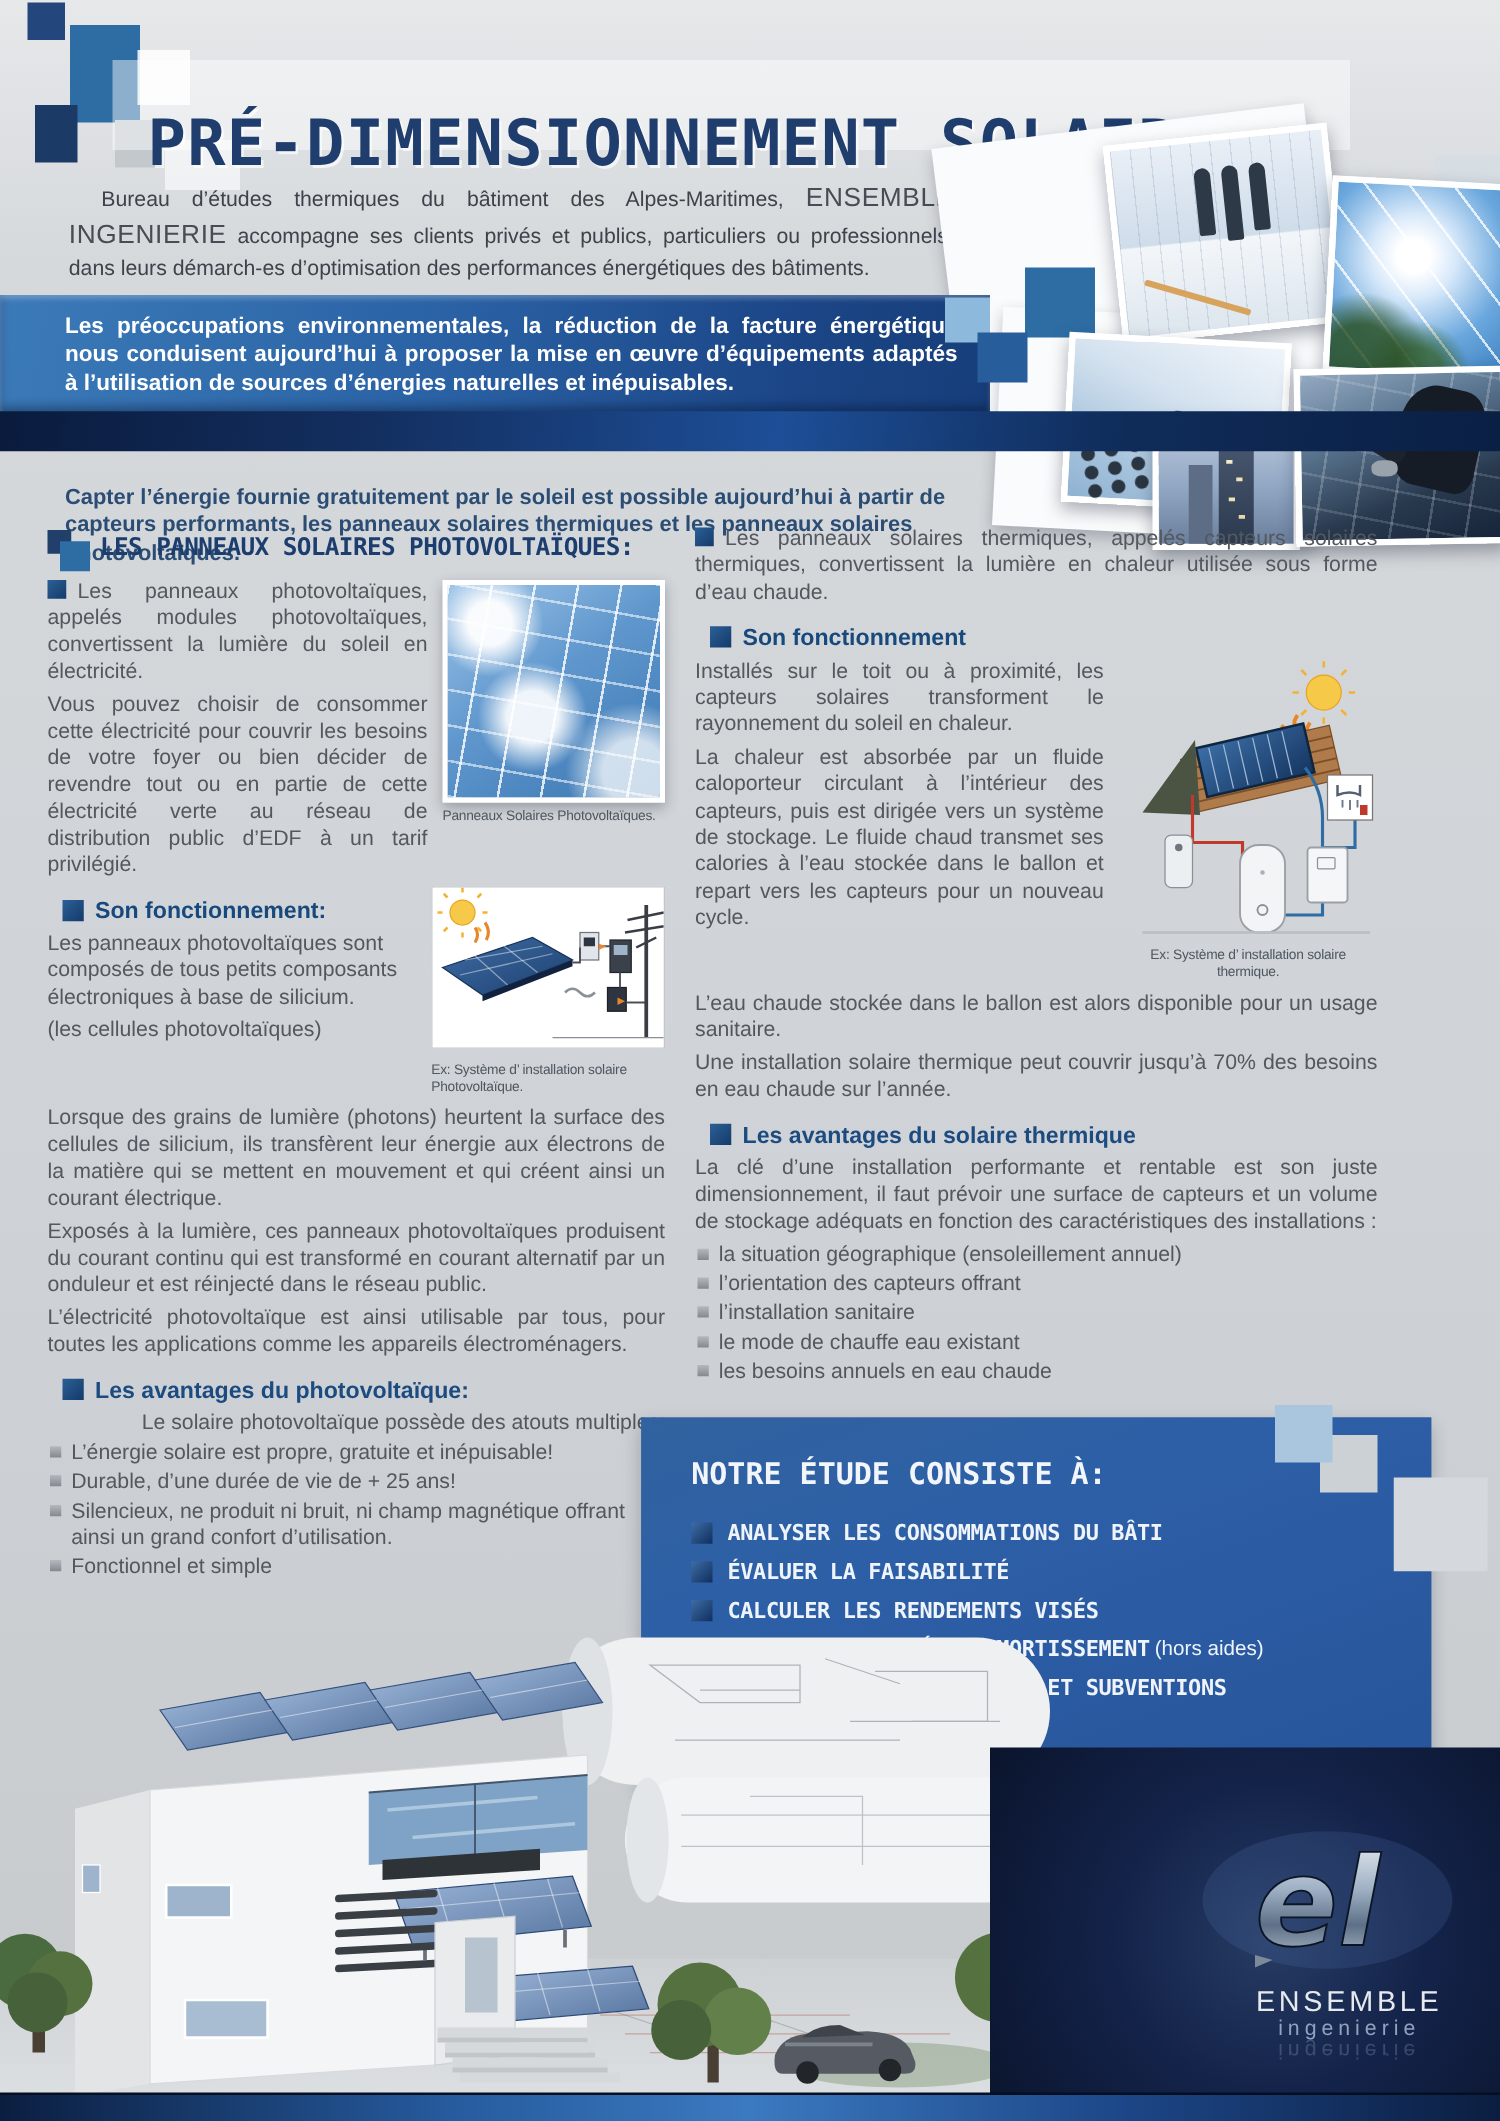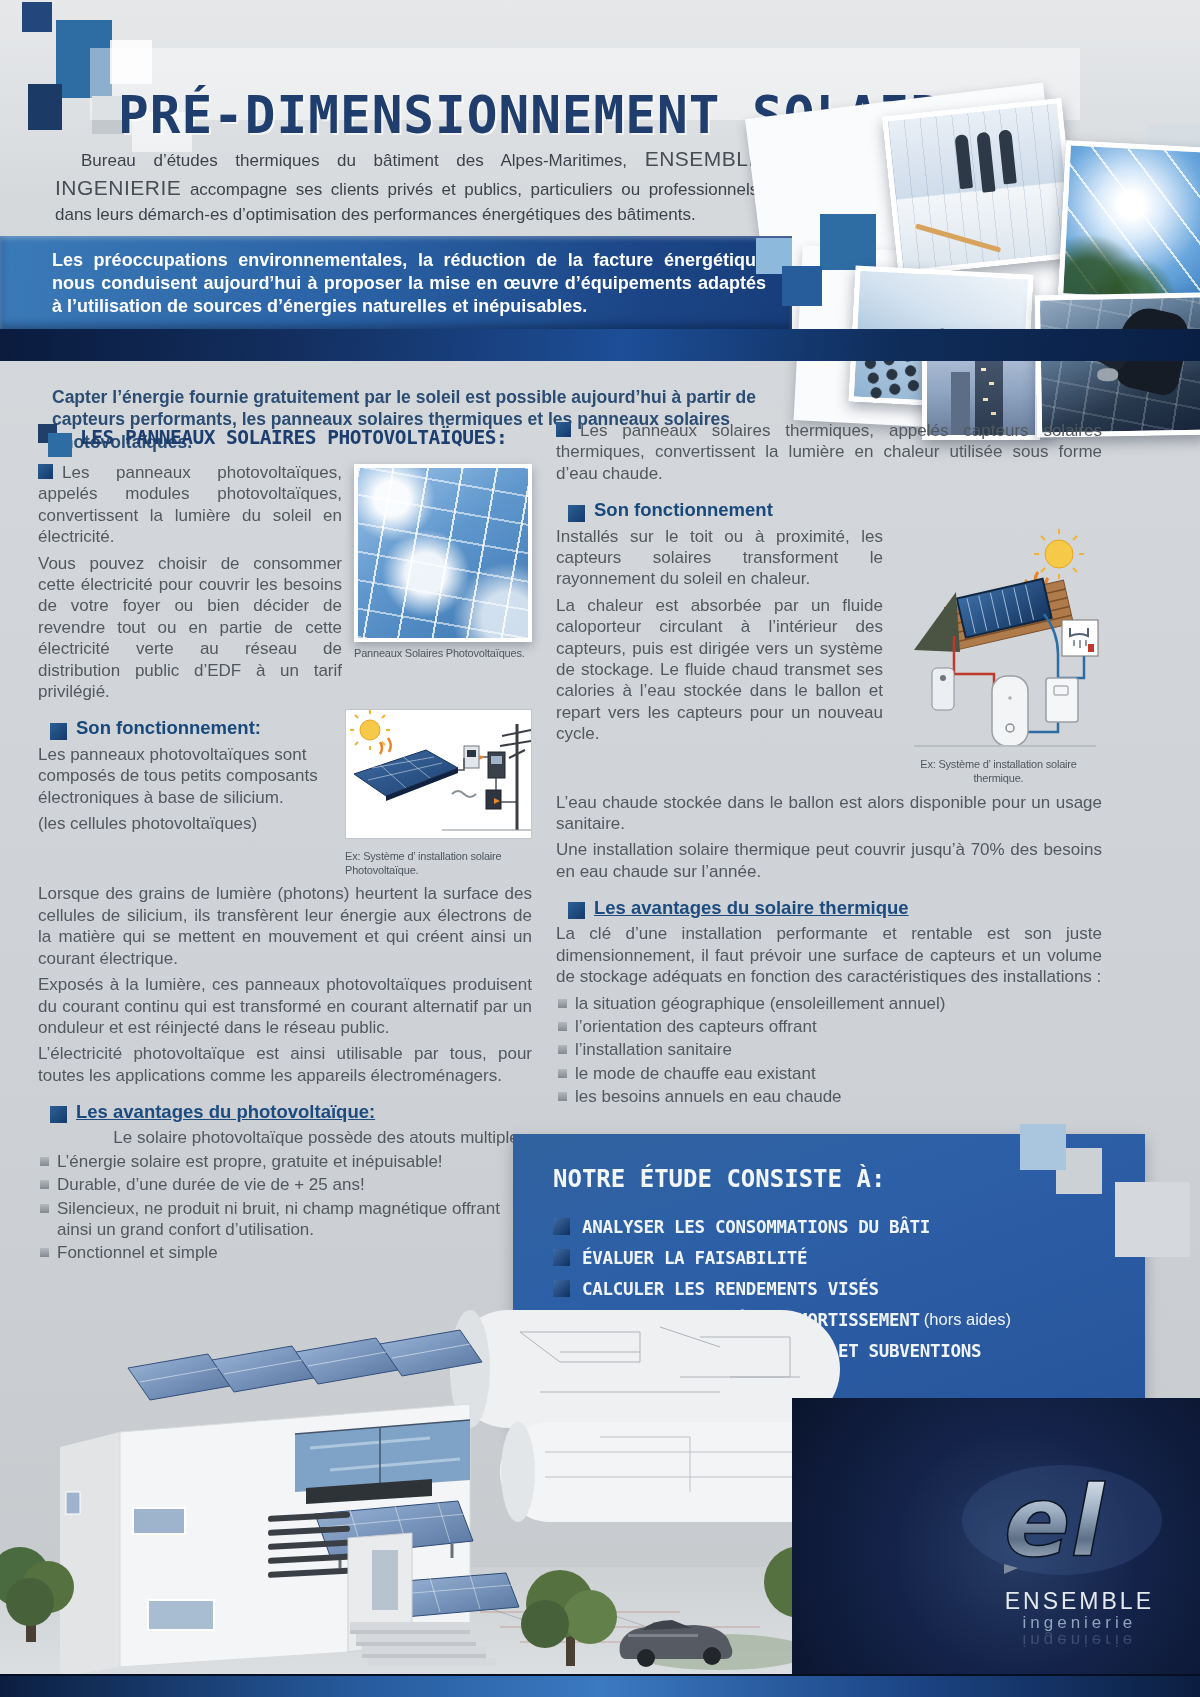--- a/index.html
+++ b/index.html
@@ -61,34 +61,34 @@
   .col{position:absolute;top:420px;color:#53585f;font-size:17px;line-height:1.26;}
   .col-left{left:38px;width:494px;}
   .col-right{left:556px;width:546px;}
   .sec-head{display:flex;align-items:flex-start;margin:4px 0 8px 0;}
   .icon2sq{position:relative;width:34px;height:30px;flex:0 0 34px;}
   .icon2sq .a{position:absolute;left:0;top:0;width:19px;height:19px;background:#203f6b;}
   .icon2sq .b{position:absolute;left:10px;top:9px;width:24px;height:24px;background:#2e6da4;}
   .sec-head h2{margin:2px 0 0 8px;font-family:"DejaVu Sans Mono",monospace;font-size:19.5px;color:#1c3e6e;letter-spacing:-0.5px;white-space:nowrap;}
   .p{margin:0 0 5px 0;text-align:justify;}
   .bullet-nav{width:15px;height:15px;background:linear-gradient(135deg,#2c6096,#143a6a);margin-right:9px;vertical-align:-1px;}
-  .sub-head{margin:14px 0 4px 0;font-weight:bold;font-size:18.5px;color:#17497c;display:flex;align-items:flex-end;padding-left:12px;}
+  .sub-head{margin:14px 0 4px 0;font-weight:bold;font-size:18.5px;color:#17497c;display:flex;align-items:center;padding-left:12px;}
   .sub-head .bullet-nav{width:17px;height:17px;flex:0 0 17px;}
   .figure{float:right;margin:2px 0 6px 12px;}
   .figure .cap{font-size:11px;color:#4e5760;line-height:1.3;margin-top:4px;letter-spacing:-0.2px;}
   .pv-photo{width:170px;height:170px;border:4px solid #fff;box-shadow:0 4px 10px rgba(20,30,50,.3);
     background:
      radial-gradient(circle at 20% 18%,rgba(255,255,255,.95) 0 9%,rgba(255,255,255,0) 22%),
      radial-gradient(circle at 40% 62%,rgba(255,255,255,.9) 0 14%,rgba(255,255,255,0) 30%),
      radial-gradient(circle at 88% 88%,rgba(255,255,255,.75) 0 12%,rgba(255,255,255,0) 26%),
      repeating-linear-gradient(100deg,rgba(255,255,255,.8) 0 2px,rgba(255,255,255,0) 2px 34px),
      repeating-linear-gradient(10deg,rgba(255,255,255,.55) 0 2px,rgba(255,255,255,0) 2px 28px),
      linear-gradient(145deg,#9ec4e8 0%,#5f97cd 45%,#3c77b2 100%);}
   .diag-frame{background:#fff;border:1px solid #c3c7cc;}
-  .adv-head{color:#1c4b80;text-decoration:underline;}
+  .adv-head{color:#1c4b80;}
   .li{display:flex;margin:2px 0;align-items:flex-start;}
   .li .dot{flex:0 0 9px;width:9px;height:9px;margin:6px 8px 0 2px;background:linear-gradient(180deg,#b4b9bf,#83898f);}
   
   .etude{position:relative;margin:26px 0 0 -43px;width:632px;background:linear-gradient(160deg,#31639ed9,#2d5fa7 35%,#27549a 100%);
     background-color:#2d5fa7;padding:30px 26px 64px 40px;box-sizing:border-box;box-shadow:0 6px 14px rgba(10,20,40,.25);}
   .etude h3{margin:0 0 22px 0;font-family:"DejaVu Sans Mono",monospace;font-size:24px;color:#f2f6fb;letter-spacing:0;}
   .erow{display:flex;align-items:flex-start;margin:9px 0;}
   .erow .eb{flex:0 0 17px;width:17px;height:17px;margin:2px 12px 0 0;background:linear-gradient(135deg,#3e6ca5,#102f5e);}
   .erow .em{font-family:"DejaVu Sans Mono",monospace;font-weight:bold;font-size:17.5px;color:#eef4fa;letter-spacing:-0.3px;}
   .erow .es{font-size:16.5px;color:#eef4fa;margin-left:4px;}

